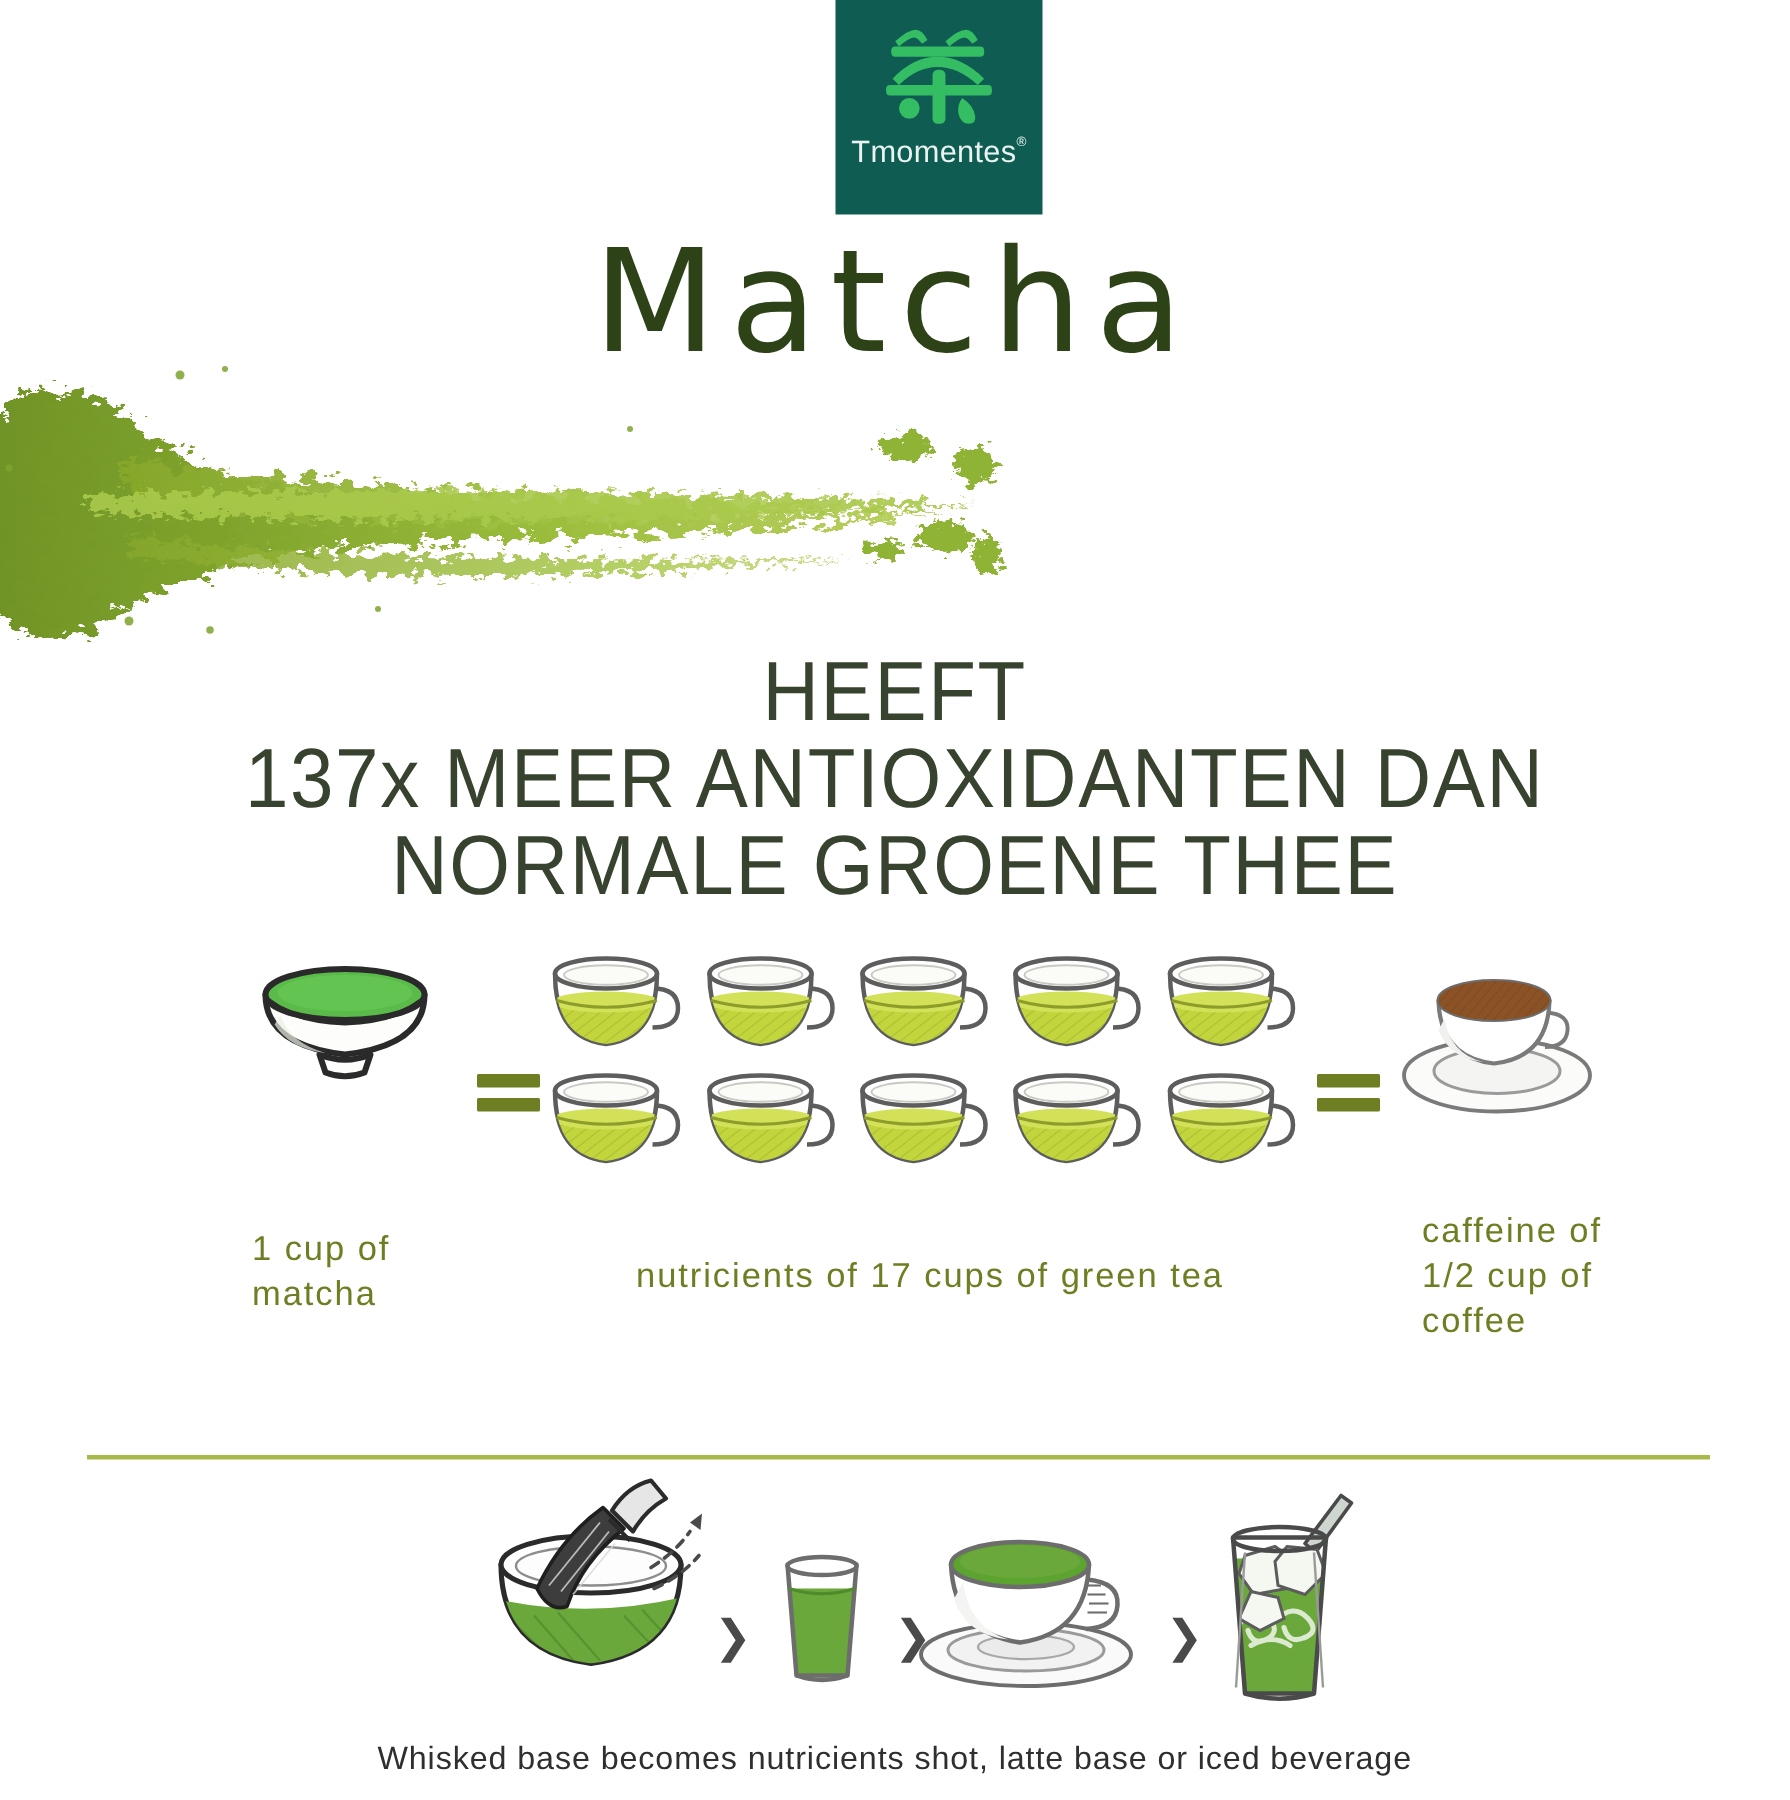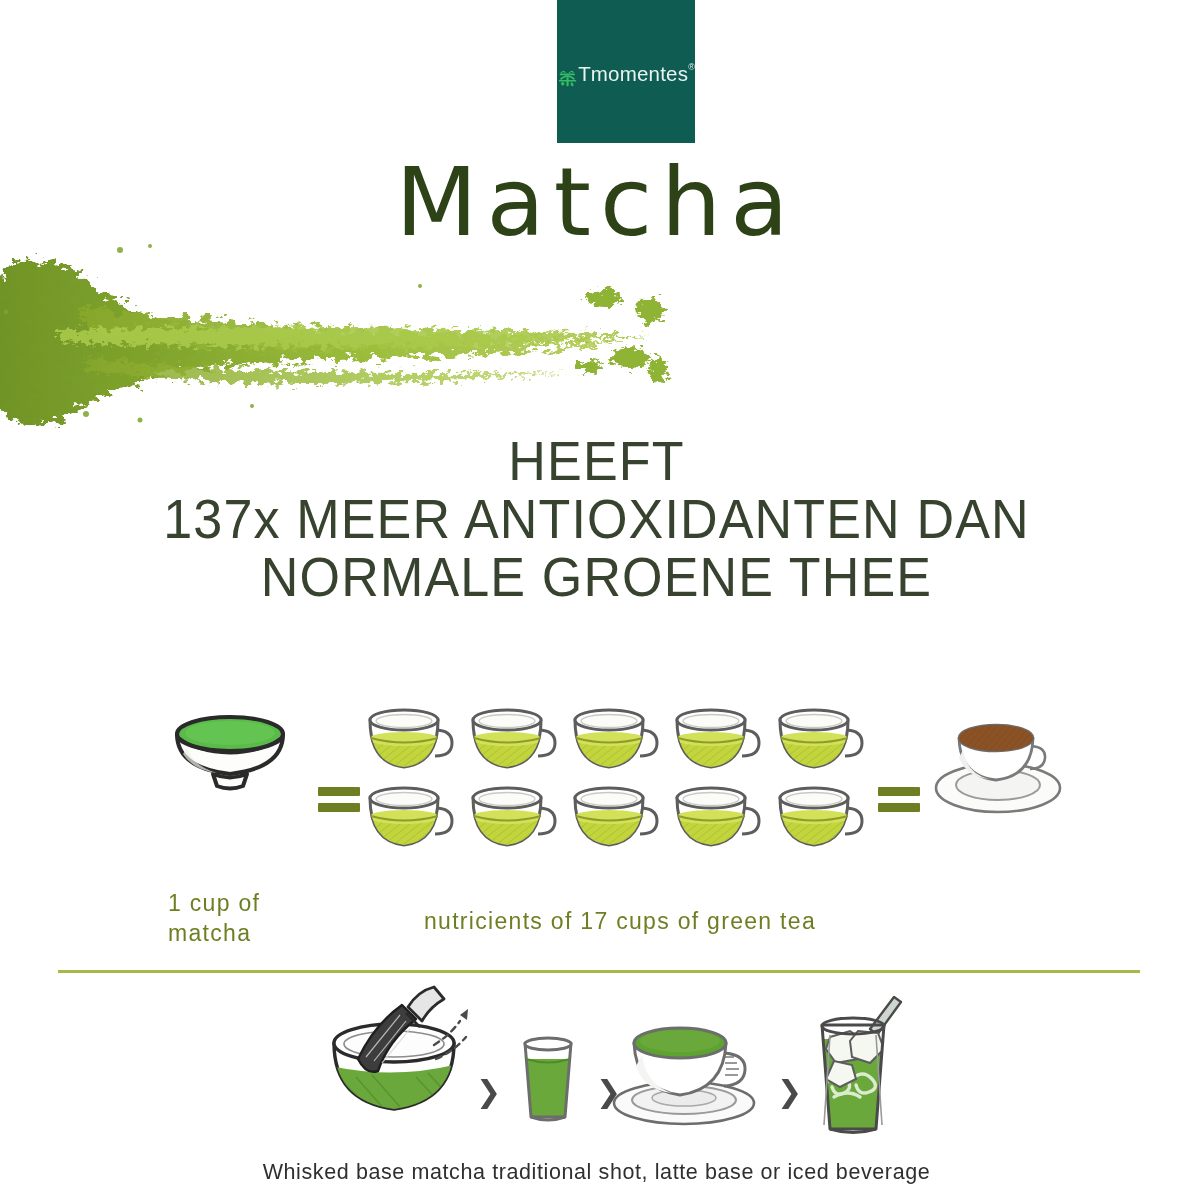--- a/index.html
+++ b/index.html
@@ -18,21 +18,21 @@
 
   
   .logo-badge {
     position: absolute;
     left: 557px;
     top: 0;
     width: 138px;
     height: 143px;
     background: #0f5d52;
     display: flex;
-    flex-direction: row;
+    flex-direction: column;
     align-items: center;
     justify-content: flex-start;
   }
   .logo-mark {
     margin-top: 12px;
     width: 86px;
     height: 74px;
   }
   .logo-word {
     color: #e9f4f2;
@@ -90,21 +90,21 @@
     transform: scaleX(0.93);
   }
   .headline .l1 { display: block; }
   .headline .l2 { display: block; }
   .headline .l3 { display: block; }
 
   
   .compare {
     position: absolute;
     left: 0;
-    top: 698px;
+    top: 627px;
     width: 1193px;
     height: 290px;
   }
 
   .cmp-matcha { position: absolute; left: 150px; top: 10px; width: 160px; }
   .matcha-bowl-svg { display: block; margin: 0 auto; }
 
   .eq { position: absolute; width: 42px; }
   .eq-bar {
     height: 9px;
@@ -471,20 +471,25 @@
     </svg>
   </div>
 
   <div class="lbl lbl-matcha">
     <div>1 cup of</div>
     <div>matcha</div>
   </div>
 
   <div class="lbl lbl-cups">nutricients of 17 cups of green tea</div>
 
+  <div class="lbl lbl-coffee">
+    <div>caffeine of</div>
+    <div>1/2 cup of</div>
+    <div>coffee</div>
+  </div>
 </div>
 
 <div class="divider"></div>
 
 <div class="process">
 
   <div class="proc-item proc-whisk">
     <svg width="165" height="150" viewBox="0 0 165 150">
       <defs>
         <clipPath id="wbowl">
@@ -606,13 +611,13 @@
       <line x1="30" y1="44" x2="24" y2="134" stroke="#9a9a9a" stroke-width="1.6"></line>
       <line x1="76" y1="44" x2="82" y2="134" stroke="#9a9a9a" stroke-width="1.6"></line>
     </svg>
   </div>
 </div>
 
 <div class="chev chev-1">❯</div>
 <div class="chev chev-2">❯</div>
 <div class="chev chev-3">❯</div>
 
-<div class="caption">Whisked base matcha traditional shot, latte base or iced beverage</div>
+<div class="caption">Whisked base becomes nutricients shot, latte base or iced beverage</div>
 
 </body></html>

